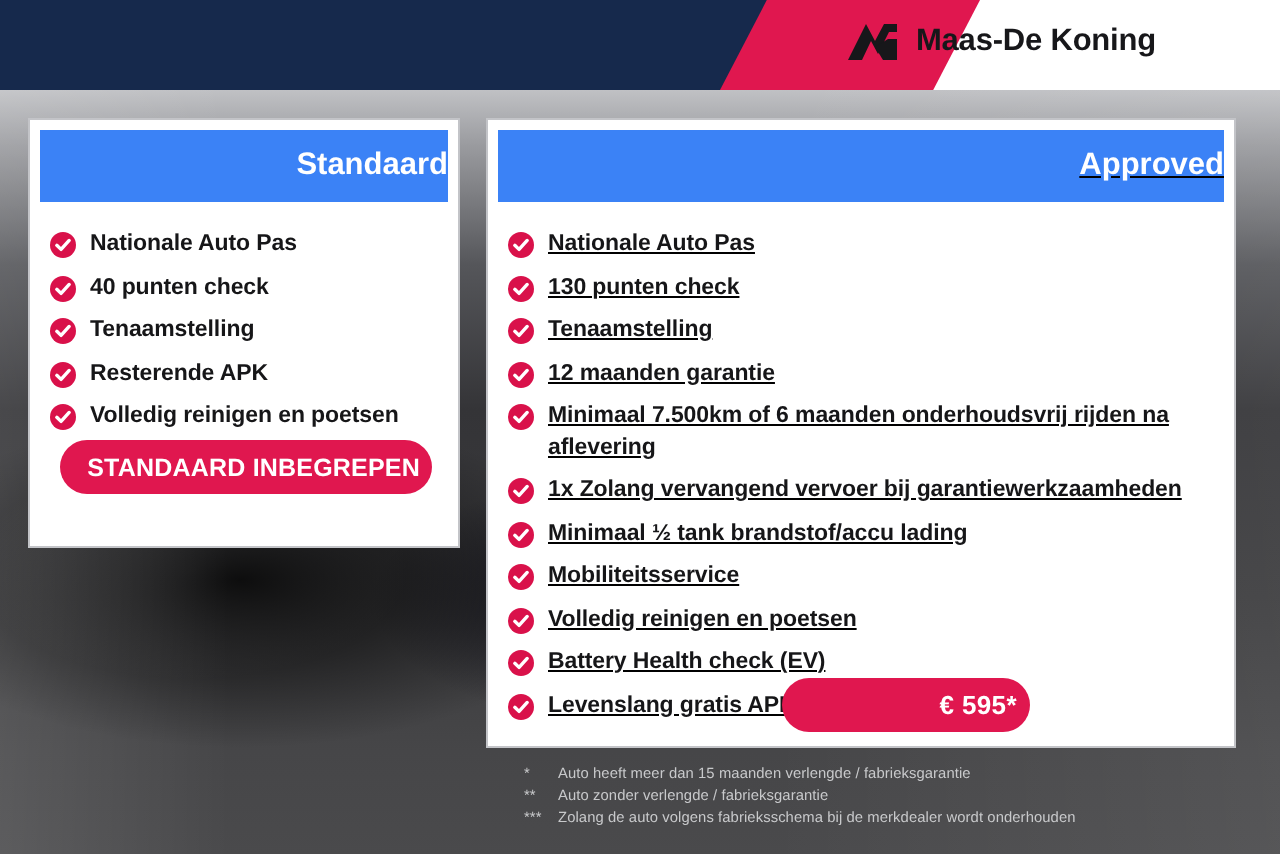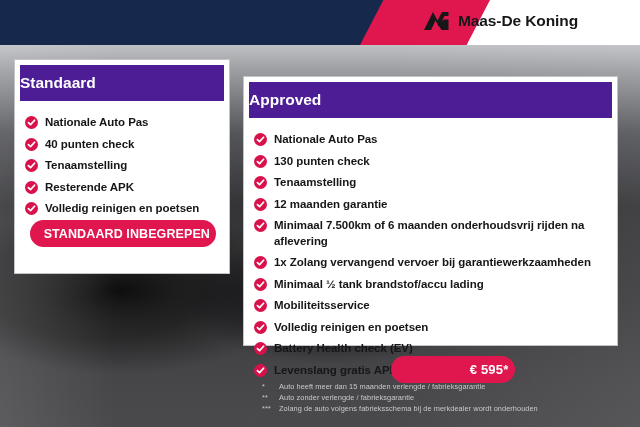--- a/index.html
+++ b/index.html
@@ -85,26 +85,26 @@
   }
 
   
   .card {
     position: absolute;
     background: #ffffff;
     border: 1px solid #c3c4c8;
     box-sizing: border-box;
   }
   .card-standard { left: 14px; top: 59px; width: 216px; height: 215px; }
-  .card-approved { left: 243px; top: 76px; width: 375px; height: 270px; }
+  .card-approved { left: 243px; top: 59px; width: 375px; height: 315px; text-decoration: underline; }
 
   .card-head {
-    background: #4c1d95;
+    background: #3b82f6;
     color: #ffffff;
-    text-align: left;
+    text-align: right;
     font-weight: bold;
     box-sizing: border-box;
   }
   .card-standard .card-head {
     margin: 5px;
     height: 36px;
     line-height: 36px;
     font-size: 15.5px;
   }
   .card-approved .card-head {

